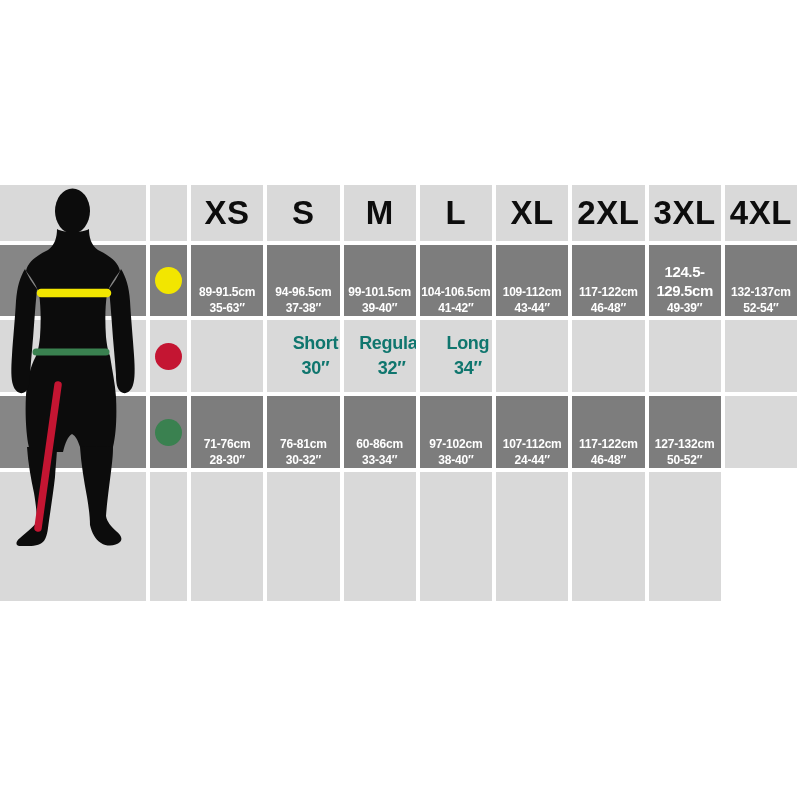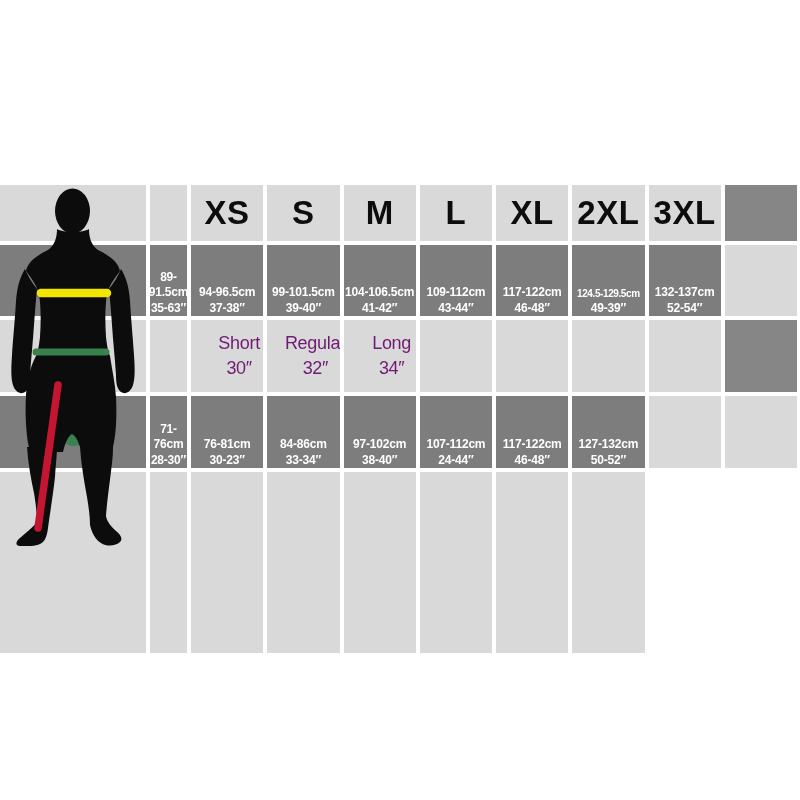--- a/index.html
+++ b/index.html
@@ -2,55 +2,56 @@
 <html><head>
 <meta charset="utf-8">
 <style>
   html,body{margin:0;padding:0;}
   body{
     width:800px;height:800px;background:#ffffff;overflow:hidden;position:relative;
     font-family:"Liberation Sans","DejaVu Sans",sans-serif;
     -webkit-font-smoothing:antialiased;
   }
   .size-chart{
-    position:absolute;top:185px;left:0;width:797px;height:468px;
+    position:absolute;top:185px;left:0;width:797px;height:416px;
     display:grid;
     grid-template-columns:146px 37px repeat(8,1fr);
     grid-template-rows:56px 71px 72px 72px 1fr;
     gap:4px;
   }
   .cell{
     display:flex;flex-direction:column;align-items:center;justify-content:center;
     text-align:center;overflow:hidden;
   }
   .light{background:#d9d9d9;}
   .dark{background:#7d7d7d;color:#ffffff;}
   .fig-dark{background:#868686;}
   .hd{font-size:33px;font-weight:bold;color:#0d0d0d;letter-spacing:.5px;}
   .val{font-size:12px;font-weight:bold;letter-spacing:-.2px;line-height:1.28;justify-content:flex-end;}
-  .val .sm{font-size:10px;letter-spacing:-.4px;}
-  .fit{font-size:18px;font-weight:normal;color:#701a75;letter-spacing:-.3px;line-height:1.4;padding-left:24px;}
+  .val .sm{font-size:15px;letter-spacing:-.4px;}
+  .fit{font-size:18px;font-weight:bold;color:#0f766e;letter-spacing:-.3px;line-height:1.4;padding-left:24px;}
   .dot{width:27px;height:27px;border-radius:50%;}
   .figure-svg{position:absolute;top:185px;left:0;z-index:5;pointer-events:none;}
   .silhouette{fill:#0c0c0c;}
 </style>
 </head>
 <body>
 
 <div class="size-chart">
 
   <div class="cell light"></div>
   <div class="cell light"></div>
   <div class="cell light hd">XS</div>
   <div class="cell light hd">S</div>
   <div class="cell light hd">M</div>
   <div class="cell light hd">L</div>
   <div class="cell light hd">XL</div>
   <div class="cell light hd">2XL</div>
   <div class="cell light hd">3XL</div>
+  <div class="cell light hd">4XL</div>
 
   <div class="cell fig-dark"></div>
   <div class="cell dark">
     <span class="dot" style="background-color: rgb(242, 230, 0);"></span>
   </div>
   <div class="cell dark val">
     <div>89-91.5cm</div>
     <div>35-63″</div>
   </div>
   <div class="cell dark val">
@@ -122,24 +123,24 @@
   <div class="cell fig-dark"></div>
   <div class="cell dark">
     <span class="dot" style="background-color: rgb(58, 129, 80);"></span>
   </div>
   <div class="cell dark val">
     <div>71-76cm</div>
     <div>28-30″</div>
   </div>
   <div class="cell dark val">
     <div>76-81cm</div>
-    <div>30-23″</div>
-  </div>
-  <div class="cell dark val">
-    <div>84-86cm</div>
+    <div>30-32″</div>
+  </div>
+  <div class="cell dark val">
+    <div>60-86cm</div>
     <div>33-34″</div>
   </div>
   <div class="cell dark val">
     <div>97-102cm</div>
     <div>38-40″</div>
   </div>
   <div class="cell dark val">
     <div>107-112cm</div>
     <div>24-44″</div>
   </div>

